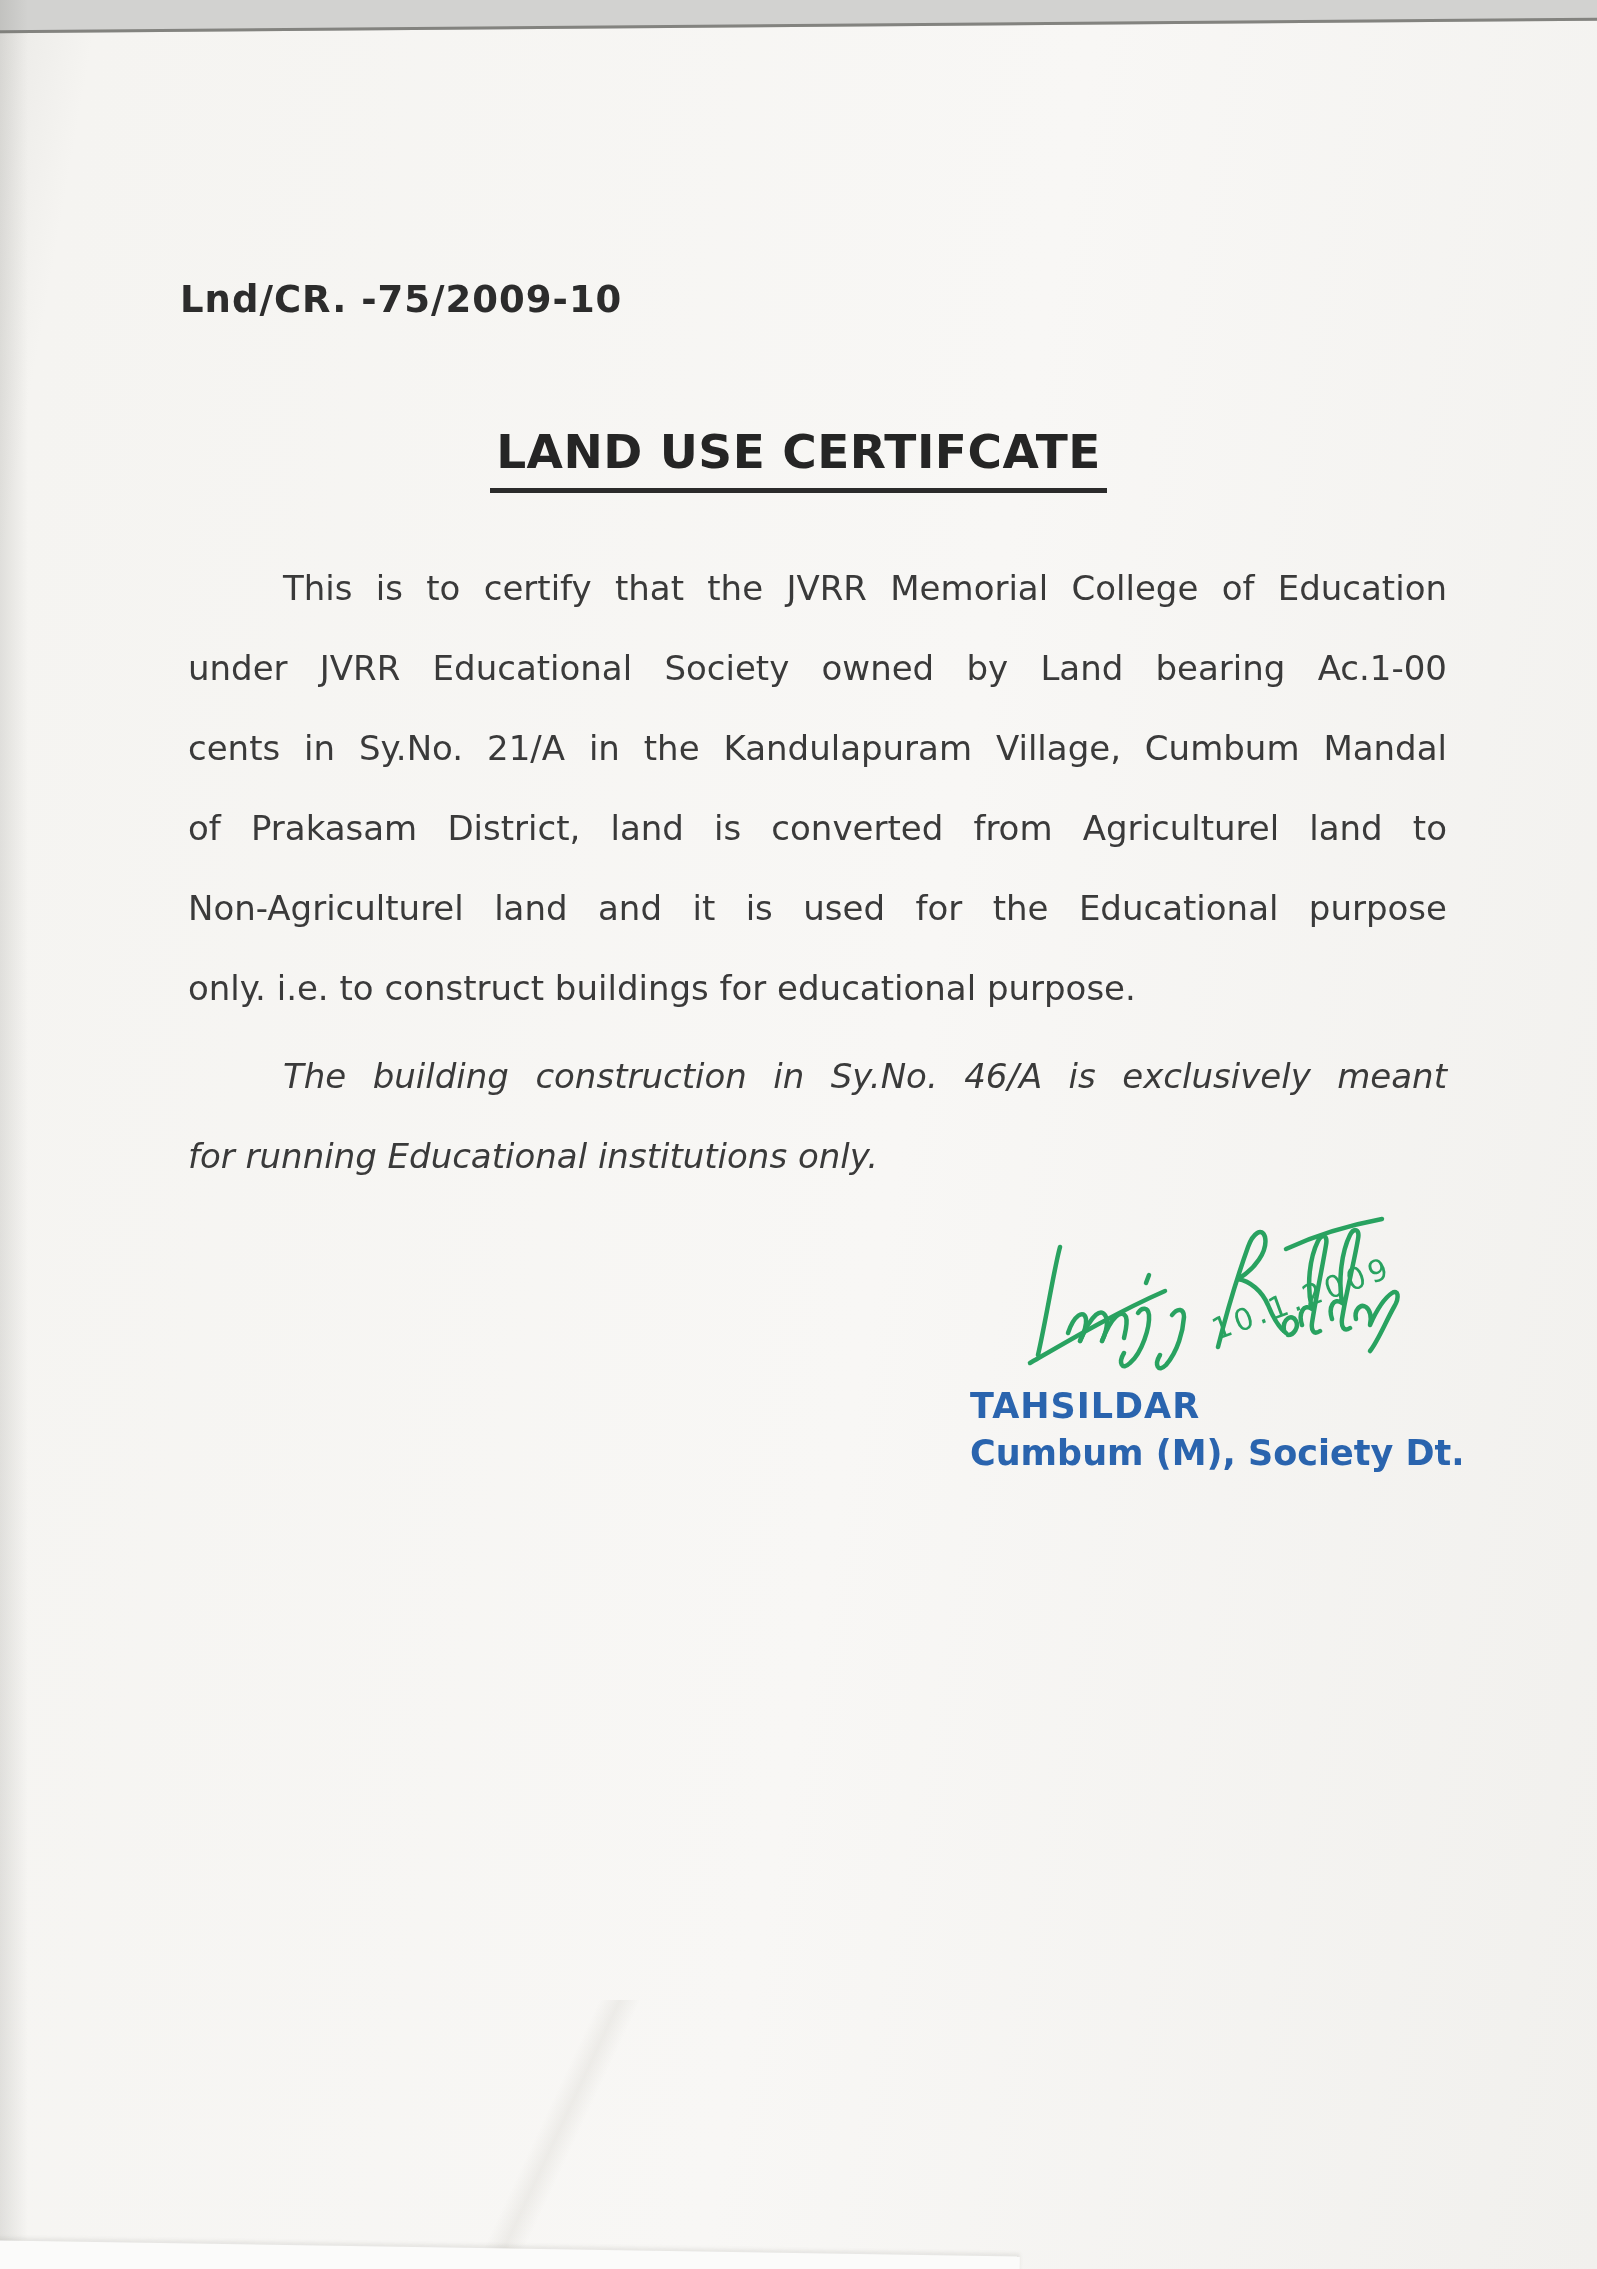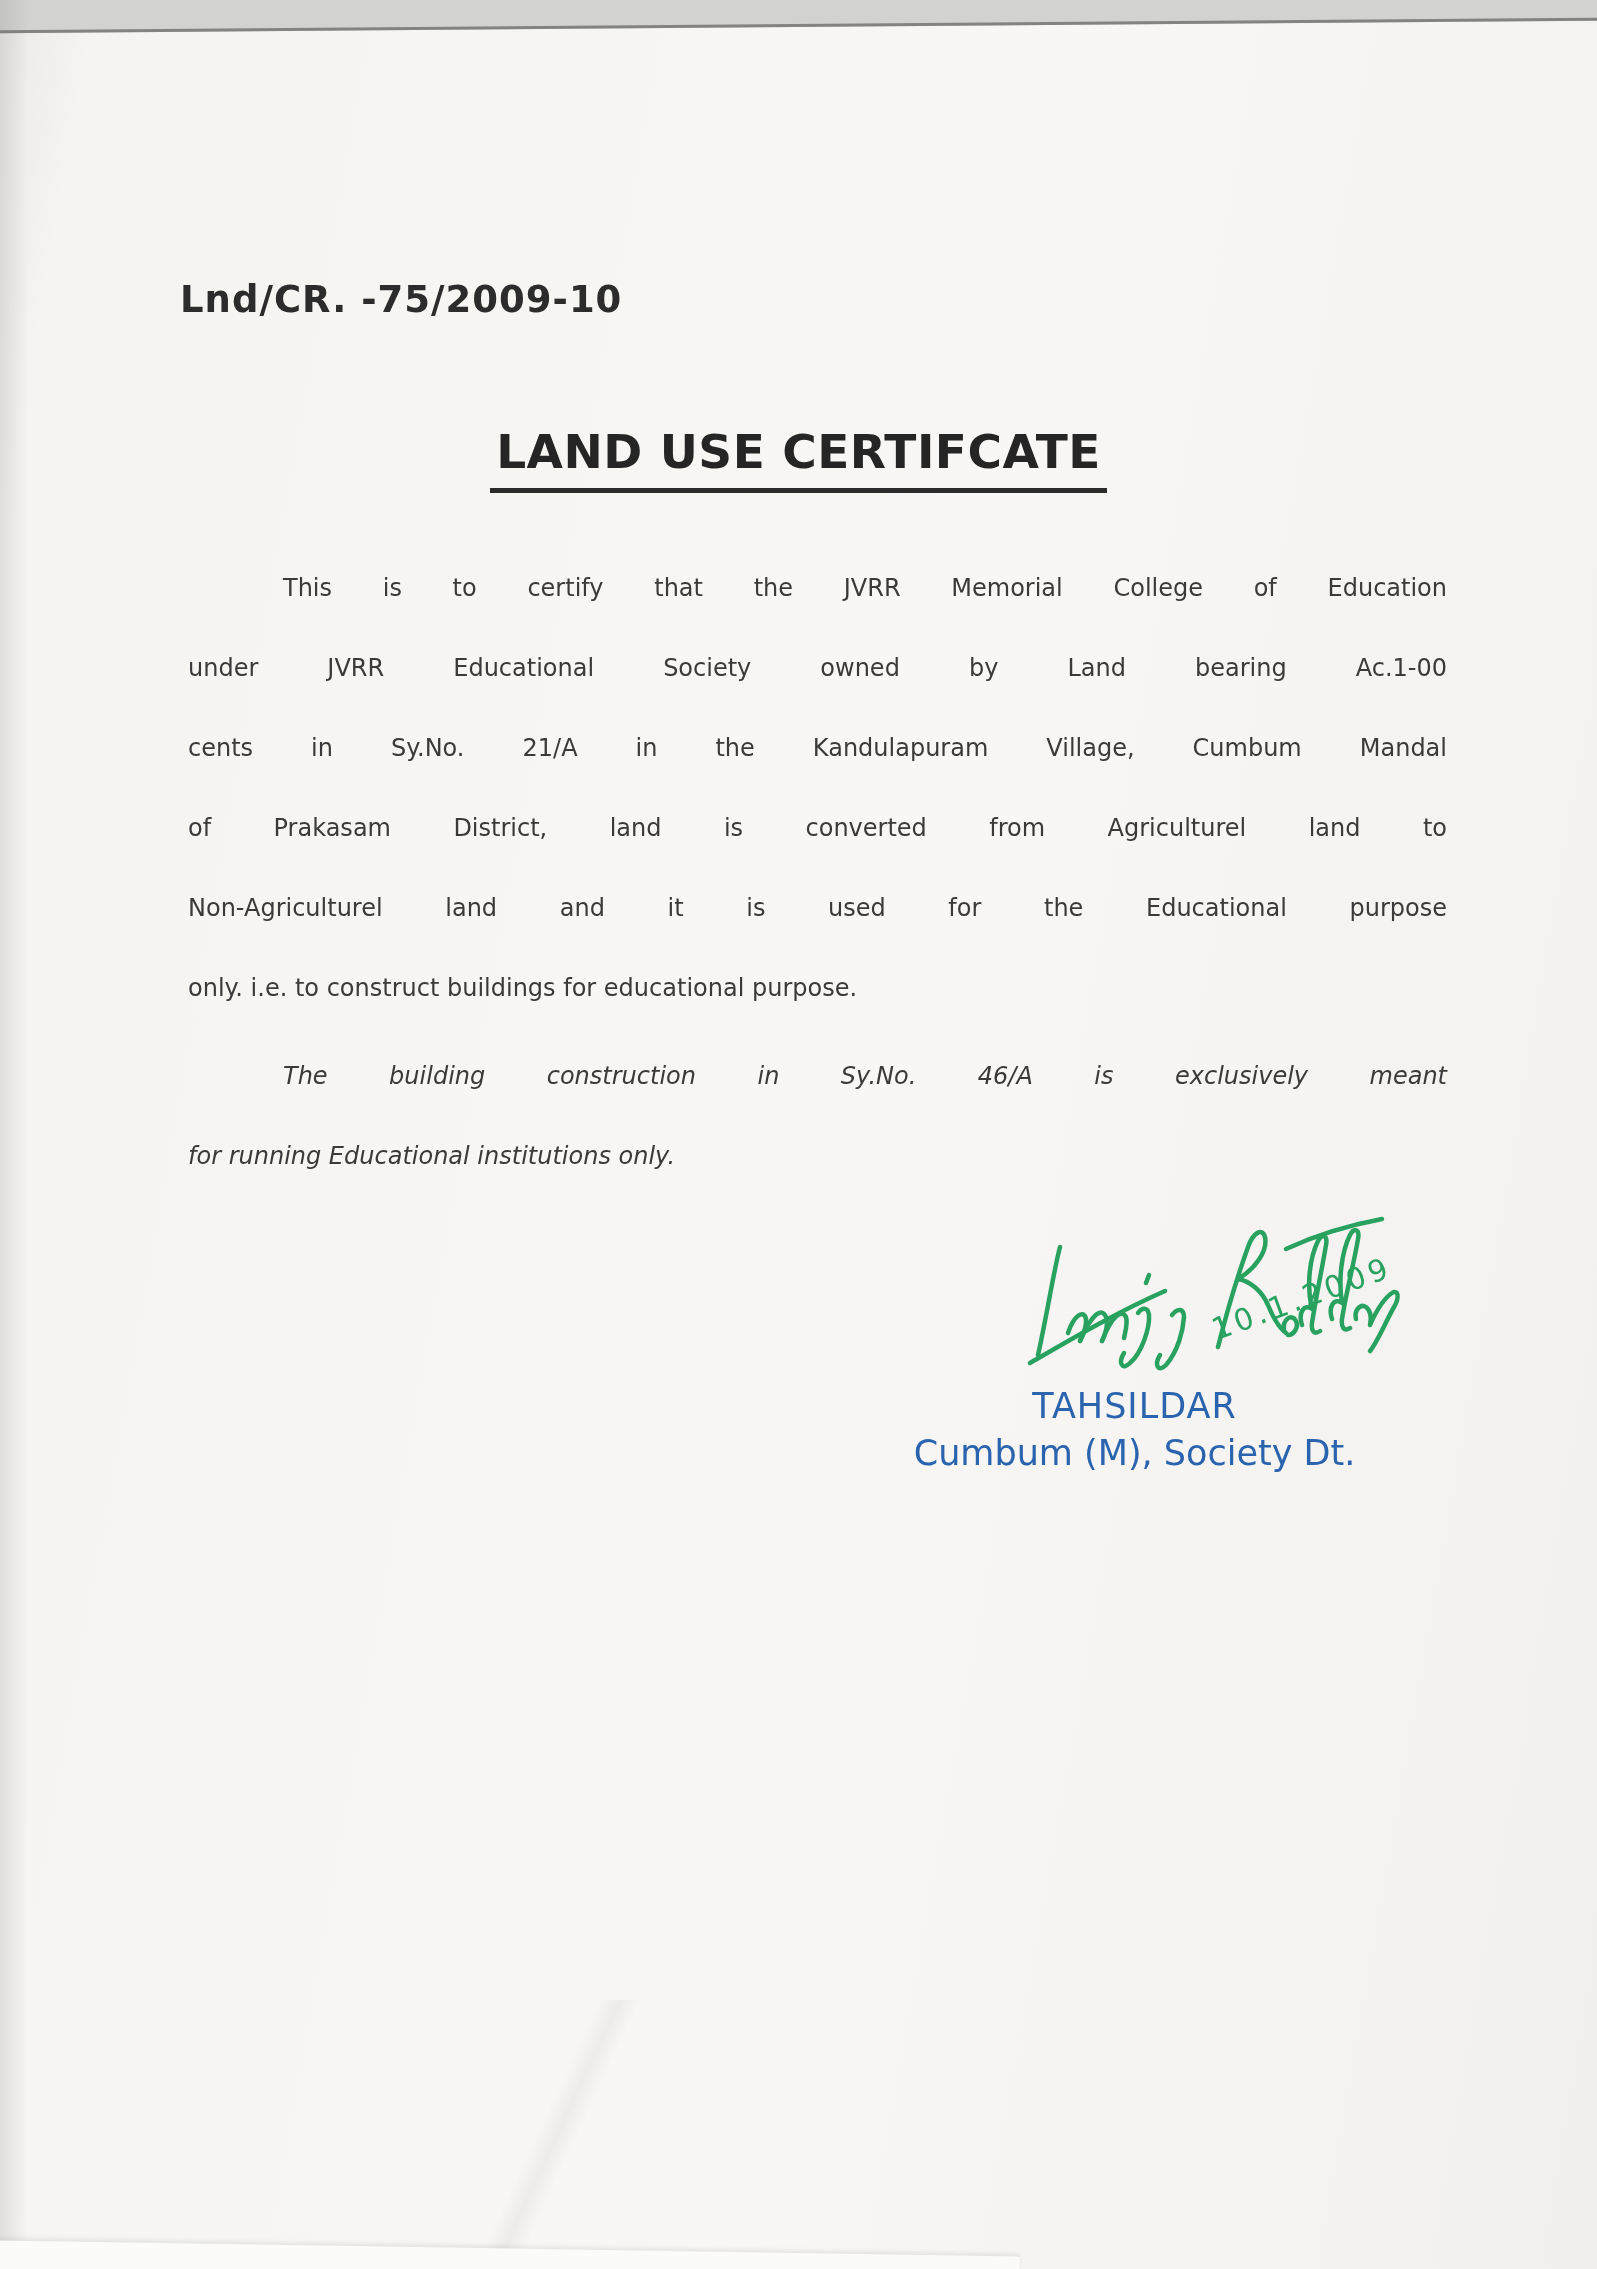--- a/index.html
+++ b/index.html
@@ -56,21 +56,21 @@
     font-weight: bold;
     font-size: 47px;
     letter-spacing: 0.5px;
     color: #252525;
     border-bottom: 5px solid #2b2b2b;
     padding: 0 6px 9px 6px;
   }
   .body-block {
     position: absolute;
     left: 188px; top: 548px; width: 1259px;
-    font-size: 24px;
+    font-size: 34px;
   }
   .para .line {
     height: 80px;
     line-height: 80px;
     text-align: justify;
     text-align-last: justify;
     white-space: normal;
   }
   .para .line.last { text-align-last: left; }
   .para .line:first-child { text-indent: 95px; }
@@ -84,23 +84,23 @@
     position: absolute;
     left: 1207px; top: 1314px;
     font-size: 30px;
     letter-spacing: 4px;
     transform: rotate(-20deg);
     transform-origin: left top;
     white-space: nowrap;
   }
   .signoff {
     position: absolute;
-    left: 872px; top: 1386px; width: 525px;
-    text-align: center;
-    font-weight: normal;
+    left: 970px; top: 1386px; width: 525px;
+    text-align: left;
+    font-weight: bold;
   }
   .designation { font-size: 35px; letter-spacing: 1px; }
   .office { font-size: 35px; margin-top: 7px; }
 </style>
 </head>
 <body>
 
 <div class="page">
 
   <div class="top-band"></div>

